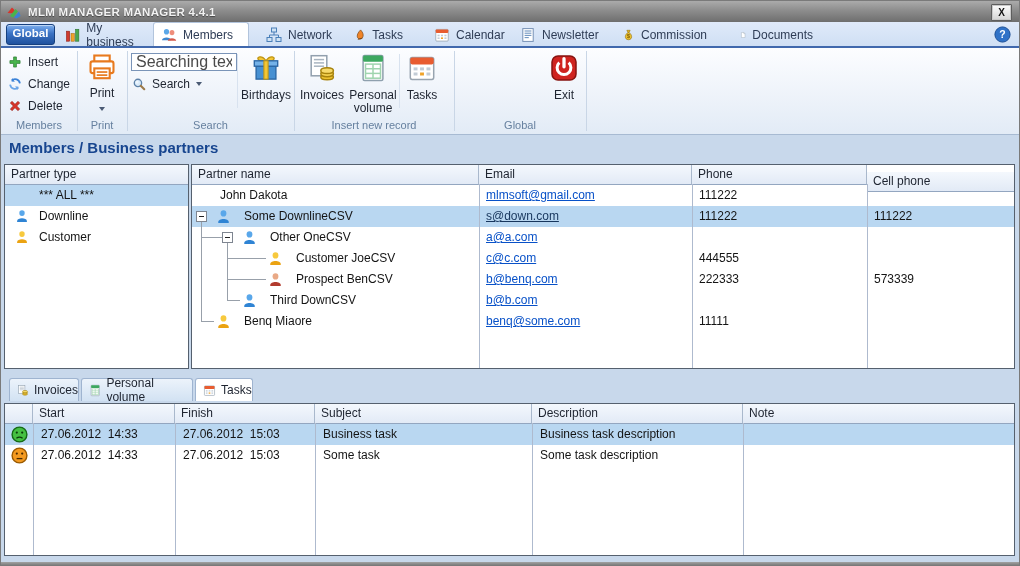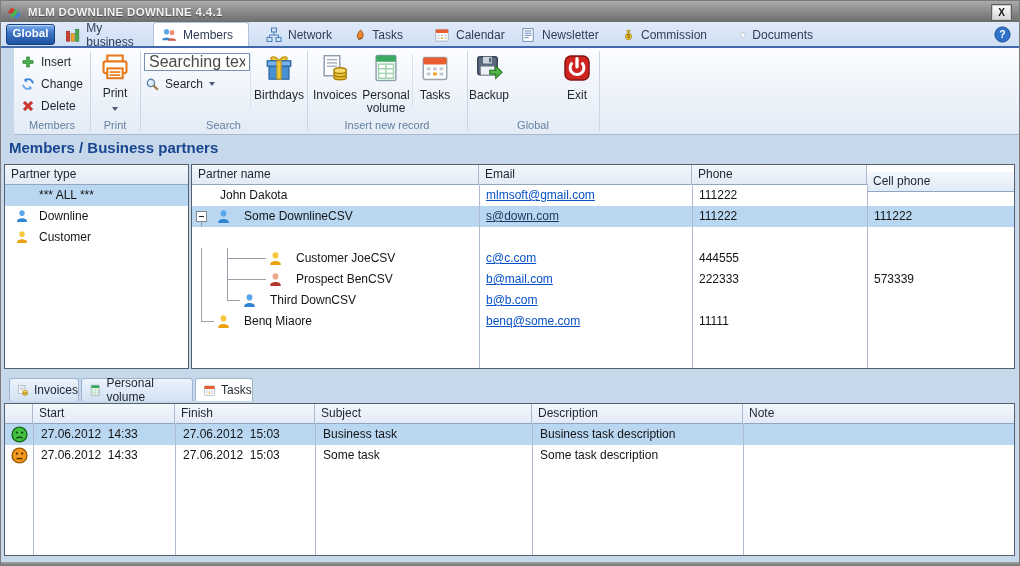--- a/index.html
+++ b/index.html
@@ -12,21 +12,21 @@
   .closebtn{position:absolute;right:7px;top:3px;width:19px;height:15px;background:linear-gradient(#fdfdfd,#d4d4d4);border:1px solid #5e5e5e;box-shadow:inset 0 0 0 1px #c9c9c9;border-radius:1px;display:flex;align-items:center;justify-content:center;font-size:10px;font-weight:bold;color:#111;cursor:pointer;}
 
   
   .navbar{position:absolute;left:0;top:21px;right:0;height:24px;background:linear-gradient(#e0eafa,#cfdff4);border-bottom:2px solid #4068ad;}
   .globalbtn{position:absolute;left:5px;top:2px;width:47px;height:19px;border-radius:3px;background:linear-gradient(#7fb0ef,#3a72c4 45%,#20529e);border:1px solid #16407f;color:#fff;font-size:11.5px;font-weight:bold;text-align:center;line-height:17px;box-shadow:inset 0 1px 0 rgba(255,255,255,.5);cursor:pointer;}
   .navtab{position:absolute;top:1px;height:23px;display:flex;align-items:center;gap:6px;padding-left:7px;font-size:12px;color:#2e3c55;box-sizing:border-box;cursor:pointer;}
   .navtab.active{background:#fff;border:1px solid #b2c4dc;border-bottom:none;border-radius:3px 3px 0 0;top:0;height:24px;}
   .helpbtn{position:absolute;right:8px;top:4px;width:17px;height:17px;cursor:pointer;}
 
   
-  .ribbon{position:absolute;left:0;top:47px;right:0;height:86px;background:linear-gradient(#fcfdff,#eef3fa 55%,#e2ebf6);border-bottom:1px solid #a7bad2;margin-left:13px;}
+  .ribbon{position:absolute;left:0;top:47px;right:0;height:86px;background:linear-gradient(#fcfdff,#eef3fa 55%,#e2ebf6);border-bottom:1px solid #a7bad2;}
   .rsep{position:absolute;top:3px;bottom:3px;width:1px;background:#c9d6e6;}
   .rsep.inner{top:6px;bottom:26px;background:#d8e2ef;}
   .grplabel{position:absolute;bottom:3px;font-size:11px;color:#66809f;text-align:center;}
   .rsmall{position:absolute;height:18px;display:flex;align-items:center;gap:6px;font-size:12px;color:#1e2430;cursor:pointer;}
   .rbig{position:absolute;top:3px;text-align:center;font-size:12px;color:#1e2430;cursor:pointer;}
   .rbig .lbl{line-height:13px;}
   .searchbox{position:absolute;left:130px;top:5px;width:96px;height:16px;border:1px solid #7a94b8;font-size:16px;color:#4a4a4a;padding:0 4px;font-family:inherit;background:#fff;}
   .arr{width:0;height:0;border-left:3.5px solid transparent;border-right:3.5px solid transparent;border-top:4px solid #4a5a74;display:inline-block;}
 
   
@@ -73,21 +73,21 @@
 <div id="window">
 
   <div class="titlebar">
     <span class="ic logo">
         <svg viewBox="0 0 16 16" xmlns="http://www.w3.org/2000/svg">
           <path d="M1.5 9 L6 3.5 8.5 6 8.5 9.5z" fill="#d6352b"></path>
           <path d="M4 12 L9.5 5 12 7.5 7 13.5z" fill="#48b54c"></path>
           <path d="M8 13.5 L13 7.5 14.5 12 10.5 14.5z" fill="#3b82d8"></path>
         </svg>
       </span>
-    <span class="title-text">MLM DOWNLINE DOWNLINE 4.4.1</span>
+    <span class="title-text">MLM MANAGER MANAGER 4.4.1</span>
     <div class="closebtn">
         <span>X</span>
       </div>
   </div>
 
   <div class="navbar">
     <div class="globalbtn">Global</div>
     <div id="nav-tabs">
         <div class="navtab" style="left: 57px; width: 92px;">
           <span class="ic i16">
@@ -301,30 +301,20 @@
               <rect x="4.4" y="13" width="2.6" height="2"></rect>
               <rect x="13" y="13" width="2.6" height="2"></rect>
             </g>
             <rect x="8.7" y="13" width="2.6" height="2" fill="#f0a32a"></rect>
           </svg></span>
       <div class="lbl" style="margin-top:3px;">Tasks</div>
     </div>
     <div class="grplabel" style="left:293px;width:160px;">Insert new record</div>
     <div class="rsep" style="left:453px;"></div>
 
-    <div class="rbig" style="left:452px;width:46px;">
-      <span class="ic i30" style="margin:2px auto 0;"><svg viewBox="0 0 20 20" xmlns="http://www.w3.org/2000/svg">
-            <rect x="2.5" y="2.5" width="13" height="12" rx="1.5" fill="#5d6b80" stroke="#394555"></rect>
-            <rect x="6" y="2.5" width="6" height="4.5" fill="#cfd6e0"></rect>
-            <rect x="10" y="3.2" width="1.6" height="3" fill="#5d6b80"></rect>
-            <rect x="4.5" y="9" width="9" height="5.5" fill="#eef2f6"></rect>
-            <path d="M10.5 11.6h4v-2.9l4.2 4.1-4.2 4.1v-2.8h-4z" fill="#53b848" stroke="#2e7d28" stroke-width=".8"></path>
-          </svg></span>
-      <div class="lbl" style="margin-top:3px;">Backup</div>
-    </div>
     <div class="rbig" style="left:544px;width:38px;">
       <span class="ic i30" style="margin:2px auto 0;"><svg viewBox="0 0 20 20" xmlns="http://www.w3.org/2000/svg">
             <rect x="2" y="2" width="16" height="16" rx="4" fill="#cf2420" stroke="#871310"></rect>
             <path d="M10 3.8 v5.4" stroke="#fff" stroke-width="2.2" stroke-linecap="round"></path>
             <path d="M6.9 6.4 a4.6 4.6 0 1 0 6.2 0" fill="none" stroke="#fff" stroke-width="2"></path>
           </svg></span>
       <div class="lbl" style="margin-top:3px;">Exit</div>
     </div>
     <div class="grplabel" style="left:453px;width:132px;">Global</div>
     <div class="rsep" style="left:585px;"></div>
@@ -378,20 +368,36 @@
             <svg viewBox="0 0 16 16" xmlns="http://www.w3.org/2000/svg">
               <ellipse cx="8" cy="4.7" rx="3.1" ry="3.3" fill="#59a7ea"></ellipse>
               <path d="M2.4 13.8 C2.4 9.6 13.6 9.6 13.6 13.8 L13.6 14.8 L2.4 14.8 Z" fill="#2f84d4"></path>
             </svg>
           </span>
           <span class="mcell" style="left: 52px;">Some DownlineCSV</span>
           <span class="mcell" style="left: 294px;"><span class="lnk dark">s@down.com</span></span>
           <span class="mcell" style="left: 507px;">111222</span>
           <span class="mcell" style="left: 682px;">111222</span>
         </div>
+        <div class="mrow" style="top: 42px;">
+          <div class="tguide" style="left: 9px; top: 0px; height: 21px;"></div>
+          <div class="tstub" style="left: 10px; width: 20px;"></div>
+          <div class="tguide" style="left: 35px; top: 16px; height: 5px;"></div>
+          <div class="texp" style="left: 30px;"></div>
+          <span class="picon ic" style="left: 50px;">
+            <svg viewBox="0 0 16 16" xmlns="http://www.w3.org/2000/svg">
+              <ellipse cx="8" cy="4.7" rx="3.1" ry="3.3" fill="#59a7ea"></ellipse>
+              <path d="M2.4 13.8 C2.4 9.6 13.6 9.6 13.6 13.8 L13.6 14.8 L2.4 14.8 Z" fill="#2f84d4"></path>
+            </svg>
+          </span>
+          <span class="mcell" style="left: 78px;">Other OneCSV</span>
+          <span class="mcell" style="left: 294px;"><span class="lnk">a@a.com</span></span>
+          <span class="mcell" style="left: 507px;"></span>
+          <span class="mcell" style="left: 682px;"></span>
+        </div>
         <div class="mrow" style="top: 63px; padding-left: 48px;">
           <div class="tguide" style="left: 9px; top: 0px; height: 21px;"></div>
           <div class="tguide" style="left: 35px; top: 0px; height: 21px;"></div>
           <div class="tstub" style="left: 36px; width: 38px;"></div>
           <span class="picon ic" style="left: 76px;">
             <svg viewBox="0 0 16 16" xmlns="http://www.w3.org/2000/svg">
               <ellipse cx="8" cy="4.7" rx="3.1" ry="3.3" fill="#f7c93d"></ellipse>
               <path d="M2.4 13.8 C2.4 9.6 13.6 9.6 13.6 13.8 L13.6 14.8 L2.4 14.8 Z" fill="#eba312"></path>
             </svg>
           </span>
@@ -404,21 +410,21 @@
           <div class="tguide" style="left: 9px; top: 0px; height: 21px;"></div>
           <div class="tguide" style="left: 35px; top: 0px; height: 21px;"></div>
           <div class="tstub" style="left: 36px; width: 38px;"></div>
           <span class="picon ic" style="left: 76px;">
             <svg viewBox="0 0 16 16" xmlns="http://www.w3.org/2000/svg">
               <ellipse cx="8" cy="4.7" rx="3.1" ry="3.3" fill="#e9a986"></ellipse>
               <path d="M2.4 13.8 C2.4 9.6 13.6 9.6 13.6 13.8 L13.6 14.8 L2.4 14.8 Z" fill="#b23b2e"></path>
             </svg>
           </span>
           <span class="mcell" style="left: 104px;">Prospect BenCSV</span>
-          <span class="mcell" style="left: 294px;"><span class="lnk">b@mail.com</span></span>
+          <span class="mcell" style="left: 294px;"><span class="lnk">b@benq.com</span></span>
           <span class="mcell" style="left: 507px;">222333</span>
           <span class="mcell" style="left: 682px;">573339</span>
         </div>
         <div class="mrow" style="top: 105px;">
           <div class="tguide" style="left: 9px; top: 0px; height: 21px;"></div>
           <div class="tguide" style="left: 35px; top: 0px; height: 11px;"></div>
           <div class="tstub" style="left: 36px; width: 12px;"></div>
           <span class="picon ic" style="left: 50px;">
             <svg viewBox="0 0 16 16" xmlns="http://www.w3.org/2000/svg">
               <ellipse cx="8" cy="4.7" rx="3.1" ry="3.3" fill="#59a7ea"></ellipse>

